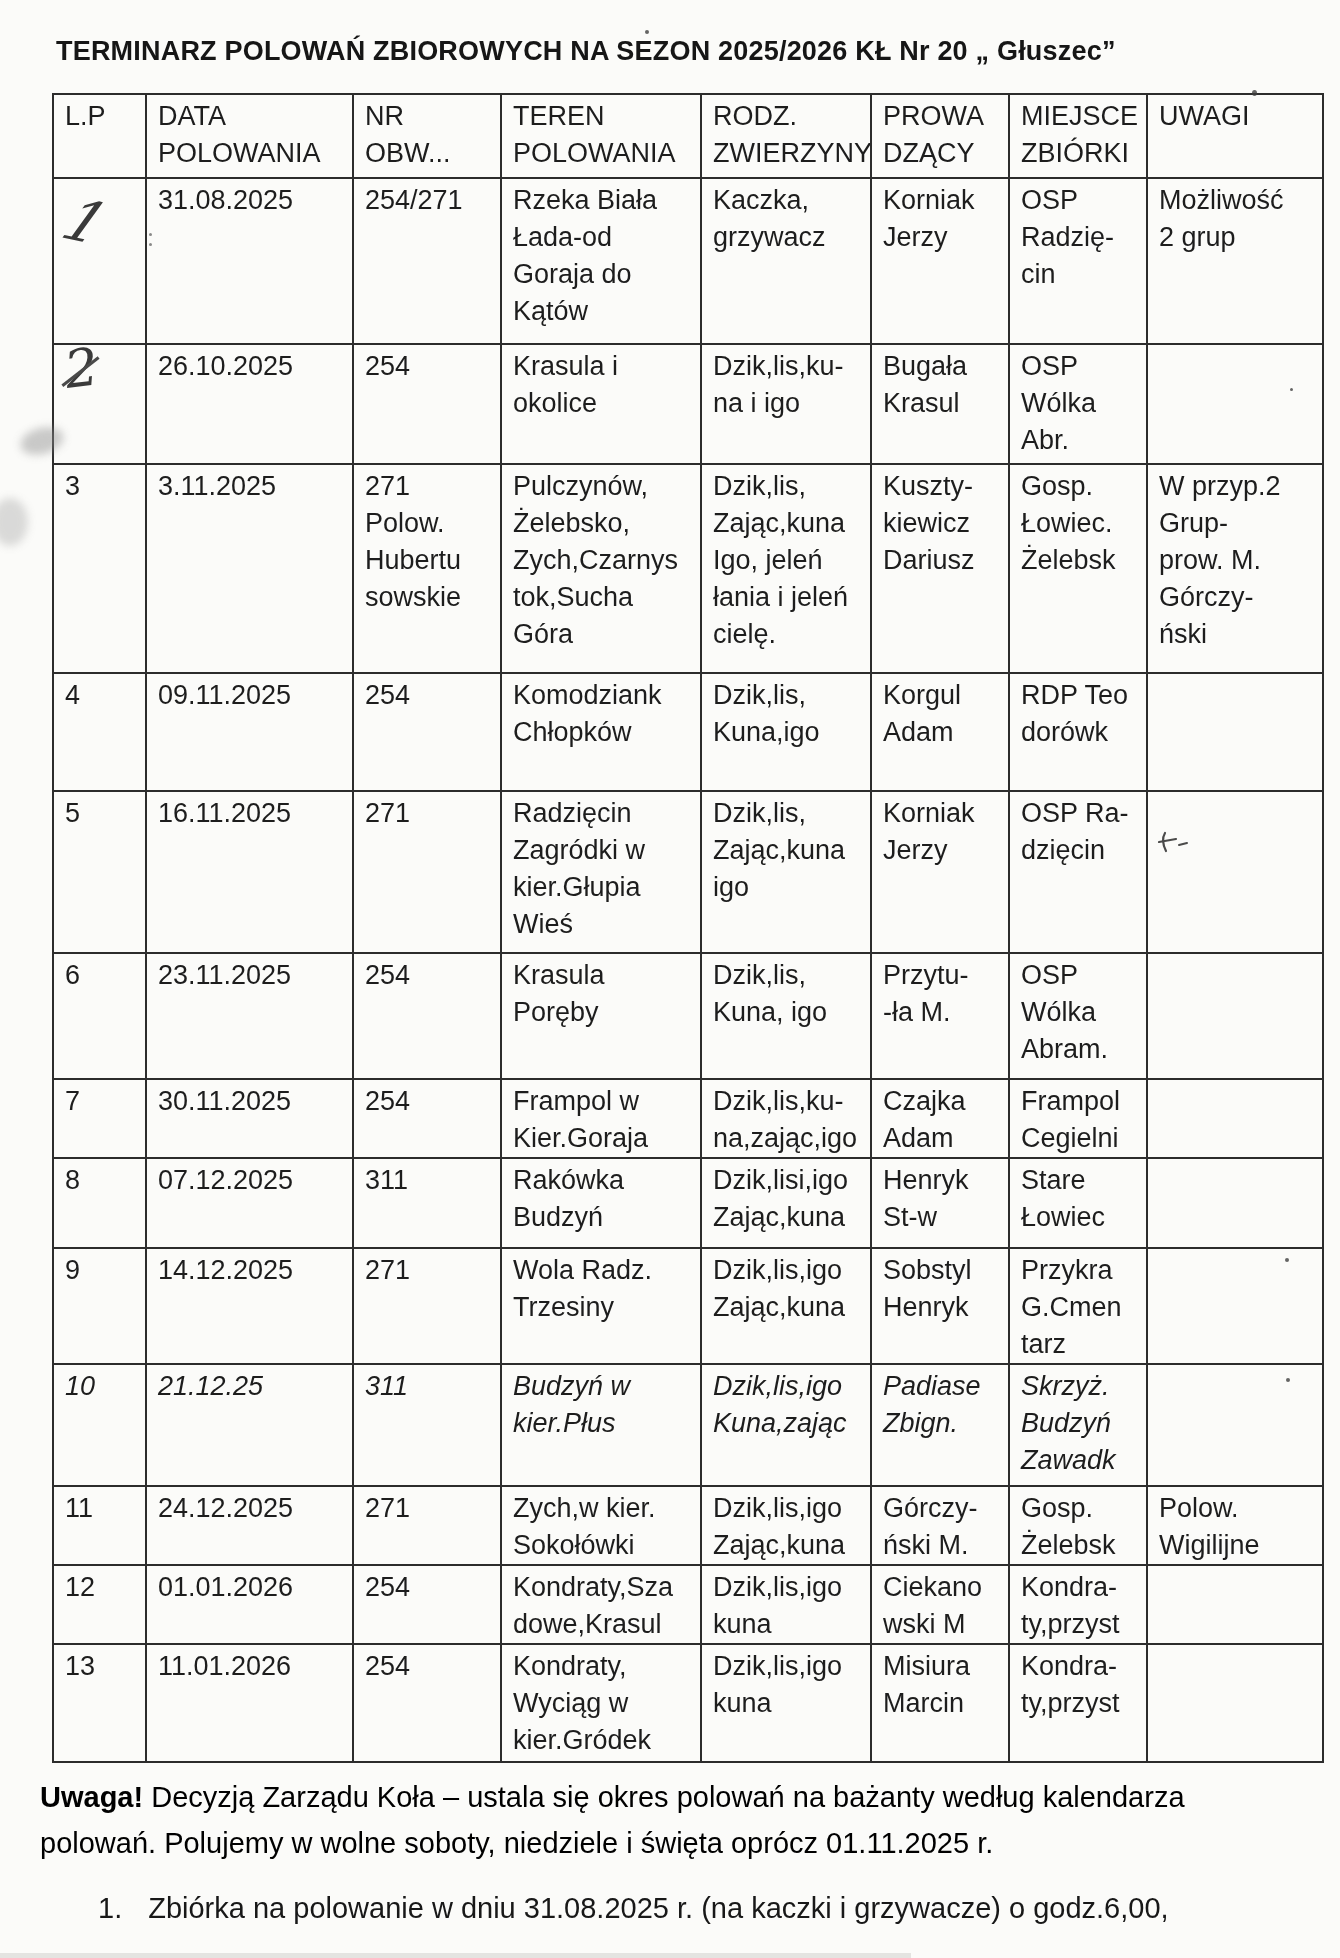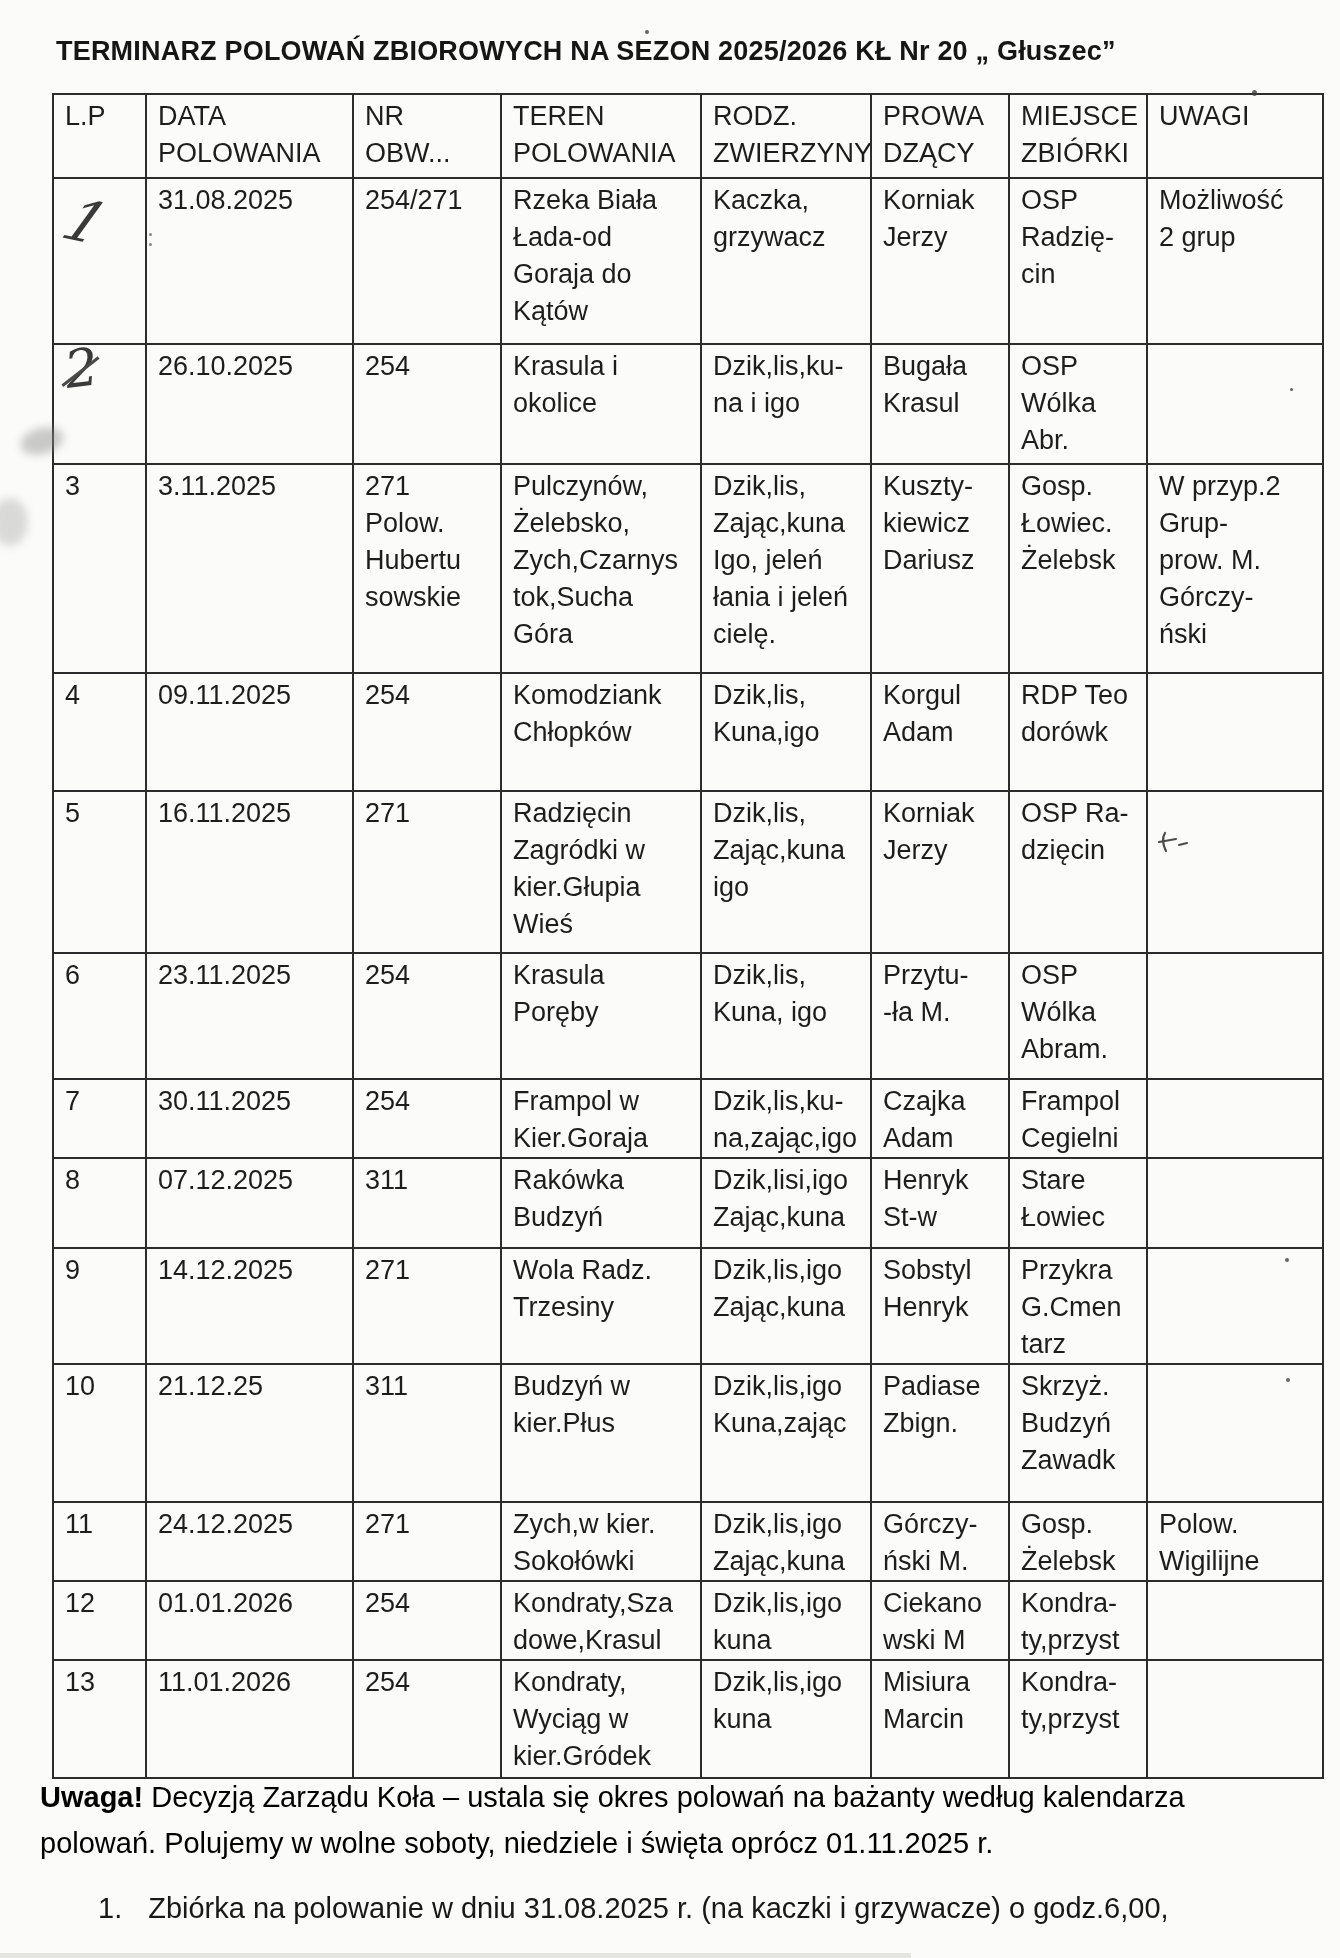--- a/index.html
+++ b/index.html
@@ -37,21 +37,21 @@
   tr.hh   { height:84px; }
   tr.h166 { height:166px; }
   tr.h120 { height:120px; }
   tr.h209 { height:209px; }
   tr.h118 { height:118px; }
   tr.h162 { height:162px; }
   tr.h126 { height:126px; }
   tr.h77  { height:77px; }
   tr.h90  { height:90px; }
   tr.h115 { height:115px; }
-  tr.h122 { height:138px; }
+  tr.h122 { height:122px;font-style:italic; }
   tr.h83  { height:62px; }
   tr.h85  { height:60px; }
 
   
   .hw-num {
     font-family:"DejaVu Serif", serif;
     font-style:italic;
     color:#3a3a3a;
     display:inline-block;
   }

